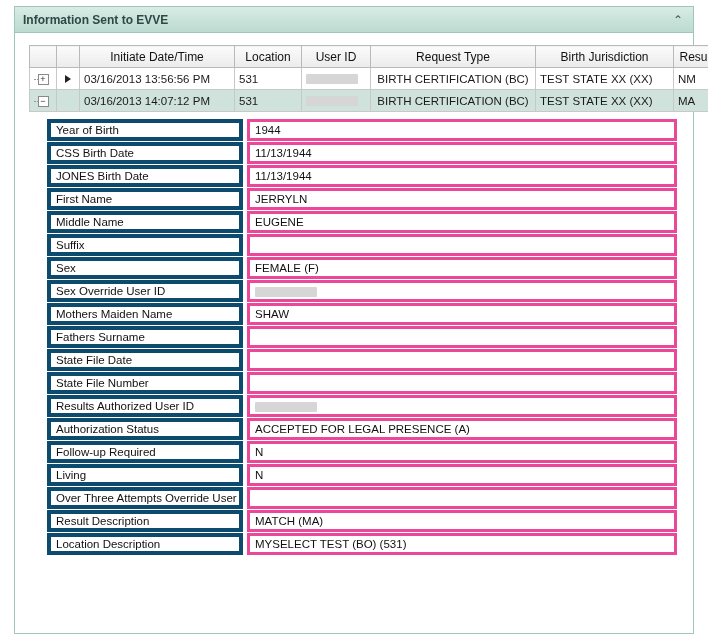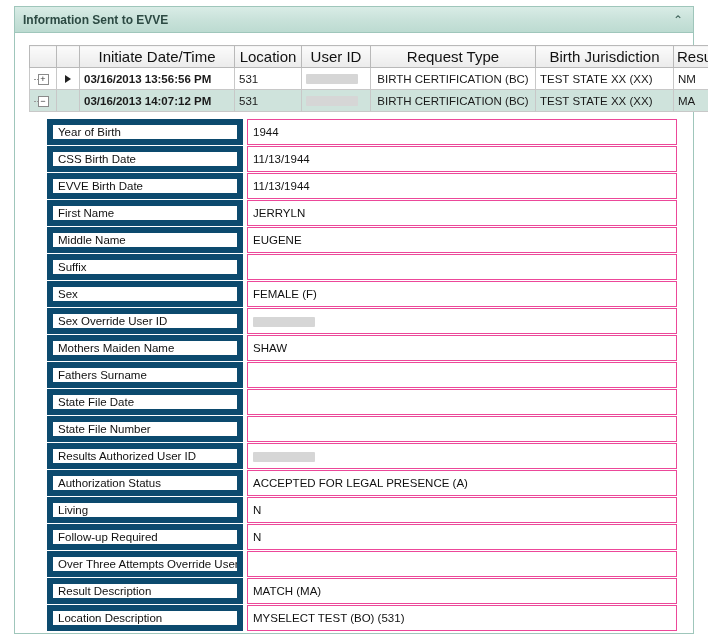--- a/index.html
+++ b/index.html
@@ -62,42 +62,42 @@
     border-collapse: collapse;
     width: 648px;
     table-layout: fixed;
     font-size: 11.5px;
     color: #1a1a1a;
   }
   table.grid th {
     background: linear-gradient(to bottom, #fbfbfb 0%, #ebebeb 100%);
     border: 1px solid #b9b9b9;
     font-weight: normal;
-    font-size: 15px;
+    font-size: 12px;
     height: 19px;
     padding: 1px 3px;
     color: #111;
     text-align: center;
     white-space: nowrap;
     overflow: hidden;
   }
   table.grid td {
     border: 1px solid #c8c8c8;
     height: 19px;
     padding: 1px 4px;
     white-space: nowrap;
     overflow: hidden;
     background: #ffffff;
   }
   table.grid tr.selected td {
     background: #cfe3dc;
   }
   td.col-exp, th.col-exp { width: 20px; text-align: center; padding: 0; }
   td.col-arrow, th.col-arrow { width: 16px; text-align: center; padding: 0; }
-  th.col-date, td.col-date { width: 148px; font-weight: bold; }
+  th.col-date, td.col-date { width: 148px; }
   th.col-loc, td.col-loc { width: 60px; }
   th.col-uid, td.col-uid { width: 62px; }
   th.col-rtype, td.col-rtype { width: 158px; text-align: center; }
   th.col-bjur, td.col-bjur { width: 131px; }
   th.col-rcode, td.col-rcode { width: 71px; }
 
   .expander {
     display: inline-block;
     width: 9px;
     height: 9px;
@@ -149,31 +149,31 @@
   table.detail {
     border-collapse: separate;
     border-spacing: 0 1px;
     width: 100%;
     table-layout: fixed;
     font-size: 11.5px;
   }
   table.detail td.lbl {
     width: 196px;
     height: 20px;
-    border: 6px solid #0c4a6e;
+    border: 4px solid #0c4a6e;
     background: #ffffff;
     padding: 1px 5px;
     color: #111;
     white-space: nowrap;
     overflow: hidden;
     box-sizing: border-box;
   }
   table.detail td.val {
     height: 20px;
-    border: 1px solid #ec4899;
+    border: 3px solid #ec4899;
     background: #ffffff;
     padding: 1px 5px;
     color: #111;
     white-space: nowrap;
     overflow: hidden;
     box-sizing: border-box;
   }
   table.detail td.val .redacted { min-width: 62px; }
 
   .spacer-cell { width: 4px; border: none !important; background: transparent !important; padding: 0 !important; }
@@ -241,21 +241,21 @@
                 <td class="lbl">Year of Birth</td>
                 <td class="spacer-cell"></td>
                 <td class="val">1944</td>
               </tr>
             <tr>
                 <td class="lbl">CSS Birth Date</td>
                 <td class="spacer-cell"></td>
                 <td class="val">11/13/1944</td>
               </tr>
             <tr>
-                <td class="lbl">EVVE Birth Date</td>
+                <td class="lbl">JONES Birth Date</td>
                 <td class="spacer-cell"></td>
                 <td class="val">11/13/1944</td>
               </tr>
             <tr>
                 <td class="lbl">First Name</td>
                 <td class="spacer-cell"></td>
                 <td class="val">JERRYLN</td>
               </tr>
             <tr>
                 <td class="lbl">Middle Name</td>
@@ -301,26 +301,26 @@
                 <td class="lbl">Results Authorized User ID</td>
                 <td class="spacer-cell"></td>
                 <td class="val"><span class="redacted">&nbsp;</span></td>
               </tr>
             <tr>
                 <td class="lbl">Authorization Status</td>
                 <td class="spacer-cell"></td>
                 <td class="val">ACCEPTED FOR LEGAL PRESENCE (A)</td>
               </tr>
             <tr>
+                <td class="lbl">Follow-up Required</td>
+                <td class="spacer-cell"></td>
+                <td class="val">N</td>
+              </tr>
+            <tr>
                 <td class="lbl">Living</td>
-                <td class="spacer-cell"></td>
-                <td class="val">N</td>
-              </tr>
-            <tr>
-                <td class="lbl">Follow-up Required</td>
                 <td class="spacer-cell"></td>
                 <td class="val">N</td>
               </tr>
             <tr>
                 <td class="lbl">Over Three Attempts Override User ID</td>
                 <td class="spacer-cell"></td>
                 <td class="val"></td>
               </tr>
             <tr>
                 <td class="lbl">Result Description</td>

